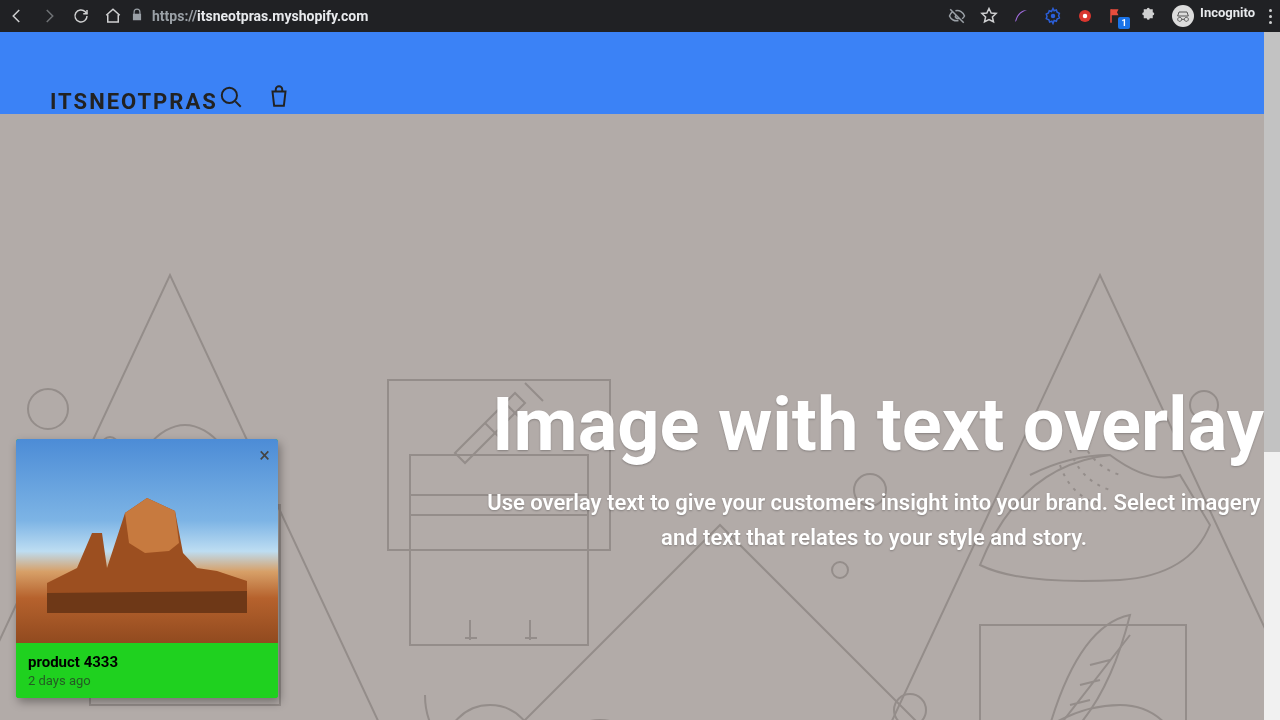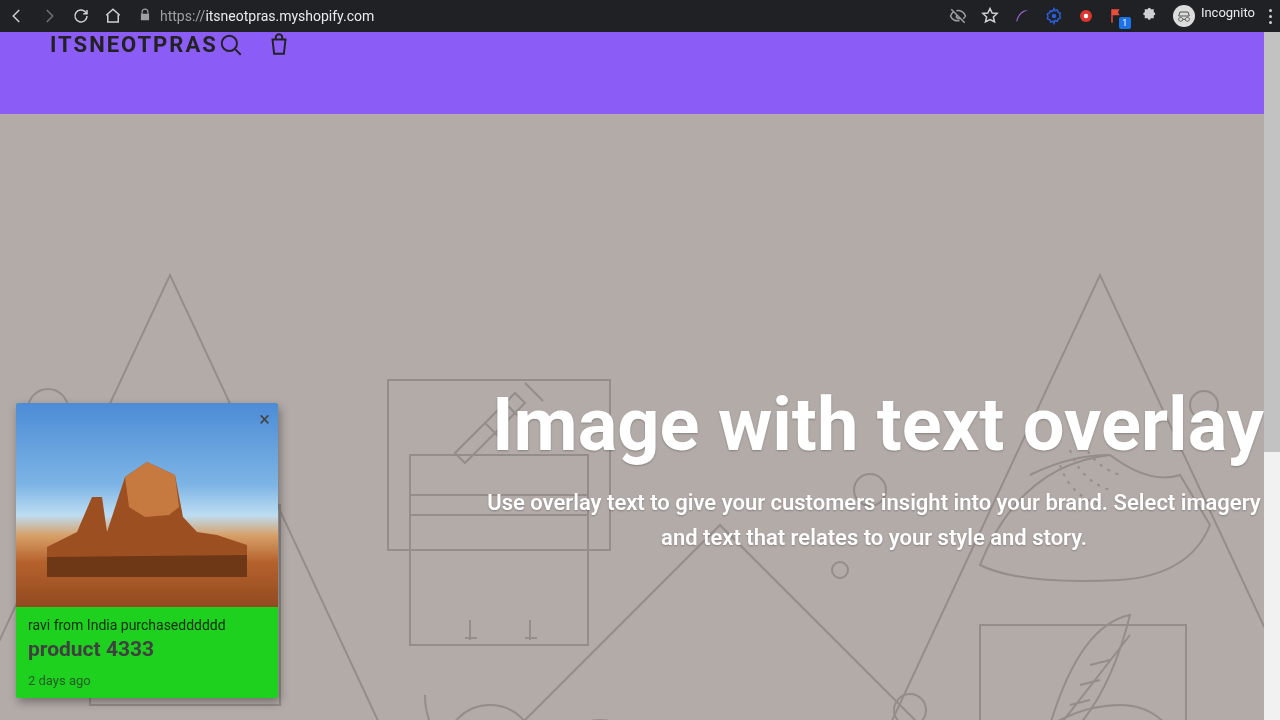--- a/index.html
+++ b/index.html
@@ -5,23 +5,24 @@
   * { box-sizing: border-box; margin: 0; padding: 0; }
   html, body { width: 1280px; height: 720px; font-family: -apple-system, BlinkMacSystemFont, "Segoe UI", Roboto, sans-serif; overflow: hidden; background:#fff; }
 
   
   .chrome-bar {
     height: 32px;
     background: #202124;
     display: flex;
     align-items: center;
     padding: 16px 8px;
-    gap: 12px;
+    gap: 4px;
     color: #bfc1c3;
     font-size: 13px;
+    font-weight: bold;
   }
   .chrome-nav { display: flex; align-items: center; gap: 14px; }
   .chrome-icon { width: 18px; height: 18px; display:flex; align-items:center; justify-content:center; }
   .chrome-icon svg { width:18px; height:18px; fill: none; stroke:#cfd0d1; stroke-width:2; }
   .chrome-icon.muted svg { stroke:#6f7275; }
   .url-wrap { display:flex; align-items:center; gap:8px; color:#d9dadb; margin-left:4px; }
   .url-wrap .lock svg{ width:14px;height:14px; fill:#9aa0a6; stroke:none;}
   .url-text { font-family: Roboto, Arial, sans-serif; font-size:14px; color:#e8eaed; }
   .url-muted{ color:#9aa0a6; }
   .chrome-spacer{flex:1;}
@@ -29,21 +30,21 @@
   .ext-icon{width:18px;height:18px;display:flex;align-items:center;justify-content:center;}
   .incog-chip{display:flex;align-items:flex-start;gap:6px;color:#e8eaed;font-size:13px;}
   .avatar-circle{width:22px;height:22px;border-radius:50%;background:#dcdcdc;display:flex;align-items:center;justify-content:center;}
   .kebab{display:flex;flex-direction:column;gap:3px;}
   .kebab span{width:3px;height:3px;background:#cfd0d1;border-radius:50%;}
   .badge-1{position:relative;}
   .badge-1::after{content:"1";position:absolute;bottom:-4px;right:-4px;background:#1a73e8;color:#fff;font-size:9px;width:12px;height:12px;border-radius:2px;display:flex;align-items:center;justify-content:center;}
 
   
   .site-header{
-    height:82px;background:#8b5cf6;display:flex;align-items:flex-start;padding:0 50px;border-bottom:0;
+    height:82px;background:#3b82f6;display:flex;align-items:flex-end;padding:0 50px;border-bottom:0;
     width:1264px; 
   }
   .logo{font-weight:700;letter-spacing:2px;font-size:22px;color:#222;}
   .nav-center{flex:1;display:flex;justify-content:center;gap:30px;}
   .nav-link{font-size:17px;color:#303030;text-decoration:none;padding-bottom:2px;}
   .nav-link.active{border-bottom:1.5px solid #303030;}
   .hdr-right{display:flex;align-items:center;gap:22px;}
   .hdr-icon svg{width:26px;height:26px;stroke:#222;stroke-width:1.8;fill:none;}
 
   
@@ -76,21 +77,21 @@
   
   .sp-popup{
     position:absolute;left:16px;bottom:22px;width:262px;border-radius:3px;
     box-shadow:2px 4px 10px rgba(0,0,0,.35);overflow:hidden;background:#22c522;z-index:5;
   }
   .sp-img{height:204px;background:linear-gradient(to bottom,#4c8cd6 0%,#7db4e5 40%,#bdddf2 55%,#d7a068 65%,#b6622d 78%,#914a1f 100%);position:relative;}
   .sp-close{position:absolute;top:6px;right:8px;font-size:20px;color:#444;cursor:pointer;line-height:1;}
   .butte{position:absolute;bottom:30px;left:50%;transform:translateX(-50%);}
   .sp-body{padding:10px 12px 10px;background:#1fd11f;}
   .sp-line1{color:#0c2a0c;font-size:14px;margin-bottom:4px;}
-  .sp-line2{color:#404040;font-size:21px;font-weight:700;margin-bottom:12px;}
+  .sp-line2{color:#000000;font-size:15px;font-weight:700;margin-bottom:2px;}
   .sp-line3{color:#245c24;font-size:13px;}
 
   .page{position:relative;width:1280px;height:720px;}
 </style>
 </head>
 <body>
 
 <div class="page">
 
   <div class="chrome-bar">
@@ -256,19 +257,18 @@
   <div class="sp-popup">
     <div class="sp-img">
       <div class="sp-close">×</div>
       <svg class="butte" width="200" height="140" viewBox="0 0 200 140">
         <path d="M0 110 L30 95 L45 60 L55 60 L60 95 L78 40 L100 25 L128 38 L136 80 L150 95 L170 98 L200 108 L200 140 L0 140 Z" fill="#9c4f20"></path>
         <path d="M78 40 L100 25 L128 38 L132 70 L122 78 L98 80 L82 70 Z" fill="#c77a3f"></path>
         <path d="M0 120 L200 118 L200 140 L0 140 Z" fill="#6e3817"></path>
       </svg>
     </div>
     <div class="sp-body">
-      <div class="sp-line1">ravi from India purchasedddddd</div>
       <div class="sp-line2">product 4333</div>
       <div class="sp-line3">2 days ago</div>
     </div>
   </div>
 
 </div>
 
 </body></html>

